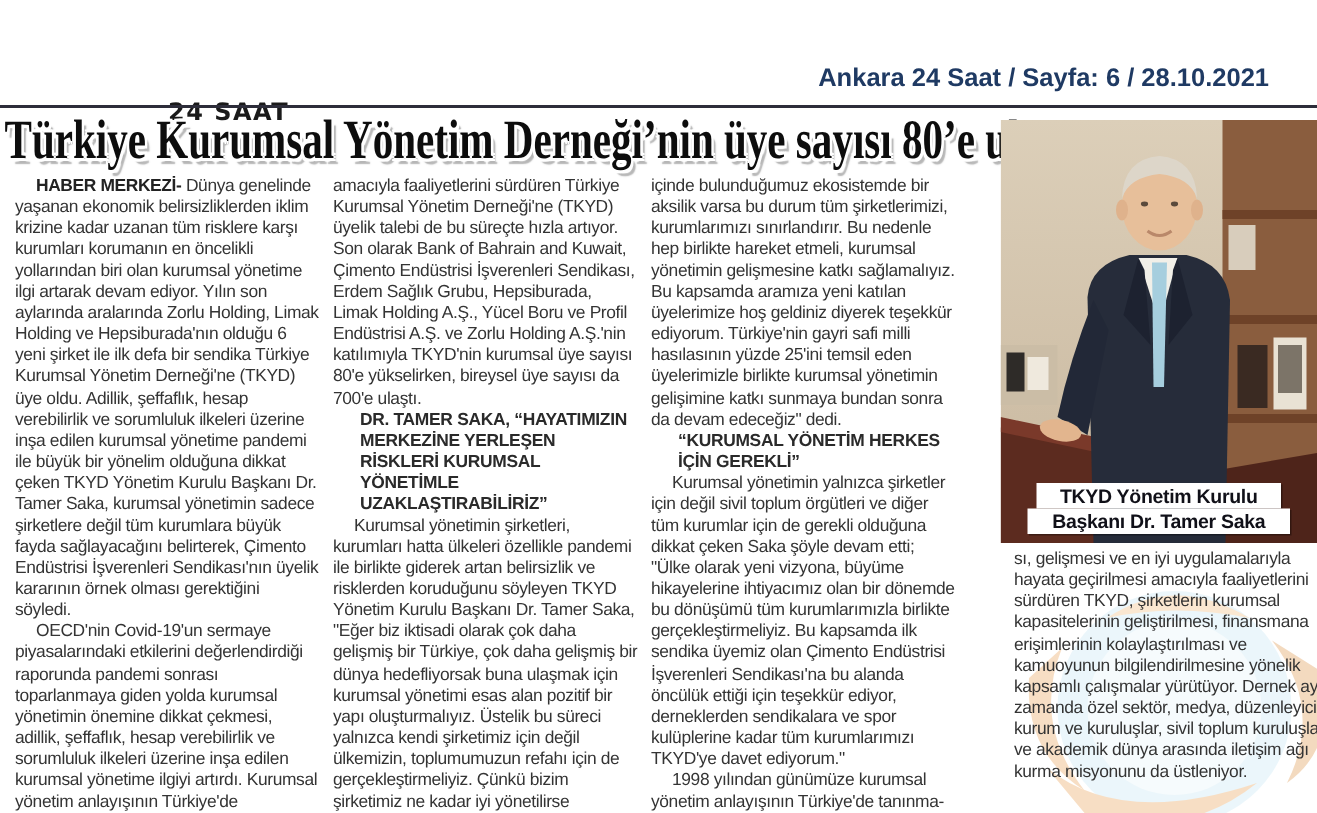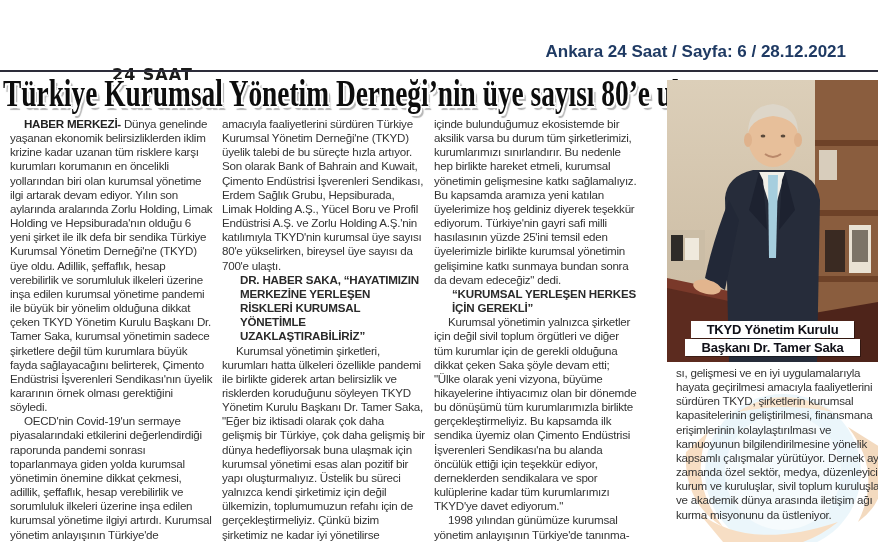--- a/index.html
+++ b/index.html
@@ -42,21 +42,21 @@
   .watermark{position:absolute;right:-20px;bottom:-30px;width:230px;height:200px;opacity:.30;z-index:0;}
   .col, .photo, .headline{z-index:2;}
   #col4{z-index:2;}
 </style>
 </head>
 <body>
 
 <div class="page">
 
   <div class="masthead">24 SAAT</div>
-  <div class="header-right">Ankara 24 Saat / Sayfa: 6 / 28.12.2021</div>
+  <div class="header-right">Ankara 24 Saat / Sayfa: 6 / 28.10.2021</div>
   <div class="header-rule"></div>
 
   <div class="headline">Türkiye Kurumsal Yönetim Derneği’nin üye sayısı 80’e ulaştı</div>
 
   <div class="photo">
     <svg width="211" height="282" viewBox="0 0 211 282">
       <defs>
         <linearGradient id="bgGrad" x1="0" y1="0" x2="0" y2="1">
           <stop offset="0" stop-color="#dccfb9"></stop>
           <stop offset="1" stop-color="#c8b79e"></stop>
@@ -113,27 +113,27 @@
     </div>
   </div>
 
   <div class="col" id="col1">
     <p class="noindent" style="text-indent:14px;"><span class="lead-in">HABER MERKEZİ-</span><span> Dünya genelinde yaşanan ekonomik belirsizliklerden iklim krizine kadar uzanan tüm risklere karşı kurumları korumanın en öncelikli yollarından biri olan kurumsal yönetime ilgi artarak devam ediyor. Yılın son aylarında aralarında Zorlu Holding, Limak Holding ve Hepsiburada'nın olduğu 6 yeni şirket ile ilk defa bir sendika Türkiye Kurumsal Yönetim Derneği'ne (TKYD) üye oldu. Adillik, şeffaflık, hesap verebilirlik ve sorumluluk ilkeleri üzerine inşa edilen kurumsal yönetime pandemi ile büyük bir yönelim olduğuna dikkat çeken TKYD Yönetim Kurulu Başkanı Dr. Tamer Saka, kurumsal yönetimin sadece şirketlere değil tüm kurumlara büyük fayda sağlayacağını belirterek, Çimento Endüstrisi İşverenleri Sendikası'nın üyelik kararının örnek olması gerektiğini söyledi.</span></p>
     <p>OECD'nin Covid-19'un sermaye piyasalarındaki etkilerini değerlendirdiği raporunda pandemi sonrası toparlanmaya giden yolda kurumsal yönetimin önemine dikkat çekmesi, adillik, şeffaflık, hesap verebilirlik ve sorumluluk ilkeleri üzerine inşa edilen kurumsal yönetime ilgiyi artırdı. Kurumsal yönetim anlayışının Türkiye'de tanınması, gelişmesi ve en iyi uygulamalarıyla hayata geçirilmesi</p>
   </div>
 
   <div class="col" id="col2">
     <p class="noindent">amacıyla faaliyetlerini sürdüren Türkiye Kurumsal Yönetim Derneği'ne (TKYD) üyelik talebi de bu süreçte hızla artıyor. Son olarak Bank of Bahrain and Kuwait, Çimento Endüstrisi İşverenleri Sendikası, Erdem Sağlık Grubu, Hepsiburada, Limak Holding A.Ş., Yücel Boru ve Profil Endüstrisi A.Ş. ve Zorlu Holding A.Ş.'nin katılımıyla TKYD'nin kurumsal üye sayısı 80'e yükselirken, bireysel üye sayısı da 700'e ulaştı.</p>
-    <p class="subhead">DR. HABER SAKA, “HAYATIMIZIN MERKEZİNE YERLEŞEN RİSKLERİ KURUMSAL YÖNETİMLE UZAKLAŞTIRABİLİRİZ”</p>
+    <p class="subhead">DR. TAMER SAKA, “HAYATIMIZIN MERKEZİNE YERLEŞEN RİSKLERİ KURUMSAL YÖNETİMLE UZAKLAŞTIRABİLİRİZ”</p>
     <p>Kurumsal yönetimin şirketleri, kurumları hatta ülkeleri özellikle pandemi ile birlikte giderek artan belirsizlik ve risklerden koruduğunu söyleyen TKYD Yönetim Kurulu Başkanı Dr. Tamer Saka, "Eğer biz iktisadi olarak çok daha gelişmiş bir Türkiye, çok daha gelişmiş bir dünya hedefliyorsak buna ulaşmak için kurumsal yönetimi esas alan pozitif bir yapı oluşturmalıyız. Üstelik bu süreci yalnızca kendi şirketimiz için değil ülkemizin, toplumumuzun refahı için de gerçekleştirmeliyiz. Çünkü bizim şirketimiz ne kadar iyi yönetilirse yönetilsin,</p>
   </div>
 
   <div class="col" id="col3">
     <p class="noindent">içinde bulunduğumuz ekosistemde bir aksilik varsa bu durum tüm şirketlerimizi, kurumlarımızı sınırlandırır. Bu nedenle hep birlikte hareket etmeli, kurumsal yönetimin gelişmesine katkı sağlamalıyız. Bu kapsamda aramıza yeni katılan üyelerimize hoş geldiniz diyerek teşekkür ediyorum. Türkiye'nin gayri safi milli hasılasının yüzde 25'ini temsil eden üyelerimizle birlikte kurumsal yönetimin gelişimine katkı sunmaya bundan sonra da devam edeceğiz" dedi.</p>
-    <p class="subhead">“KURUMSAL YERLEŞEN HERKES İÇİN GEREKLİ”</p>
+    <p class="subhead">“KURUMSAL YÖNETİM HERKES İÇİN GEREKLİ”</p>
     <p>Kurumsal yönetimin yalnızca şirketler için değil sivil toplum örgütleri ve diğer tüm kurumlar için de gerekli olduğuna dikkat çeken Saka şöyle devam etti; "Ülke olarak yeni vizyona, büyüme hikayelerine ihtiyacımız olan bir dönemde bu dönüşümü tüm kurumlarımızla birlikte gerçekleştirmeliyiz. Bu kapsamda ilk sendika üyemiz olan Çimento Endüstrisi İşverenleri Sendikası'na bu alanda öncülük ettiği için teşekkür ediyor, derneklerden sendikalara ve spor kulüplerine kadar tüm kurumlarımızı TKYD'ye davet ediyorum."</p>
     <p>1998 yılından günümüze kurumsal yönetim anlayışının Türkiye'de tanınma-</p>
   </div>
 
   <div class="col" id="col4">
     <p class="noindent">sı, gelişmesi ve en iyi uygulamalarıyla hayata geçirilmesi amacıyla faaliyetlerini sürdüren TKYD, şirketlerin kurumsal kapasitelerinin geliştirilmesi, finansmana erişimlerinin kolaylaştırılması ve kamuoyunun bilgilendirilmesine yönelik kapsamlı çalışmalar yürütüyor. Dernek aynı zamanda özel sektör, medya, düzenleyici kurum ve kuruluşlar, sivil toplum kuruluşları ve akademik dünya arasında iletişim ağı kurma misyonunu da üstleniyor.</p>
   </div>
 
   <svg class="watermark" viewBox="0 0 230 200">
     <circle cx="115" cy="100" r="78" fill="#bfe3f2"></circle>

